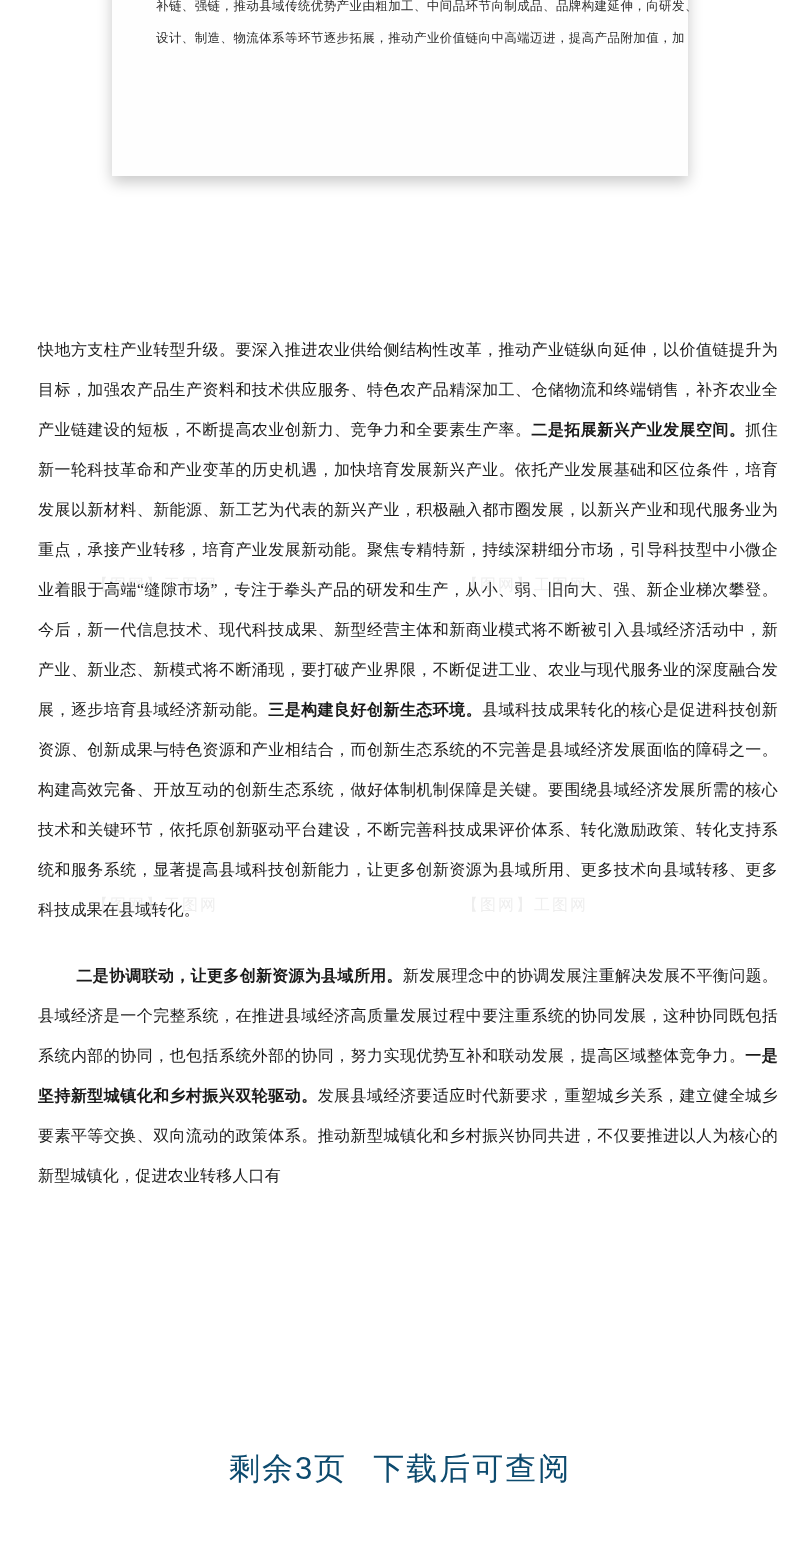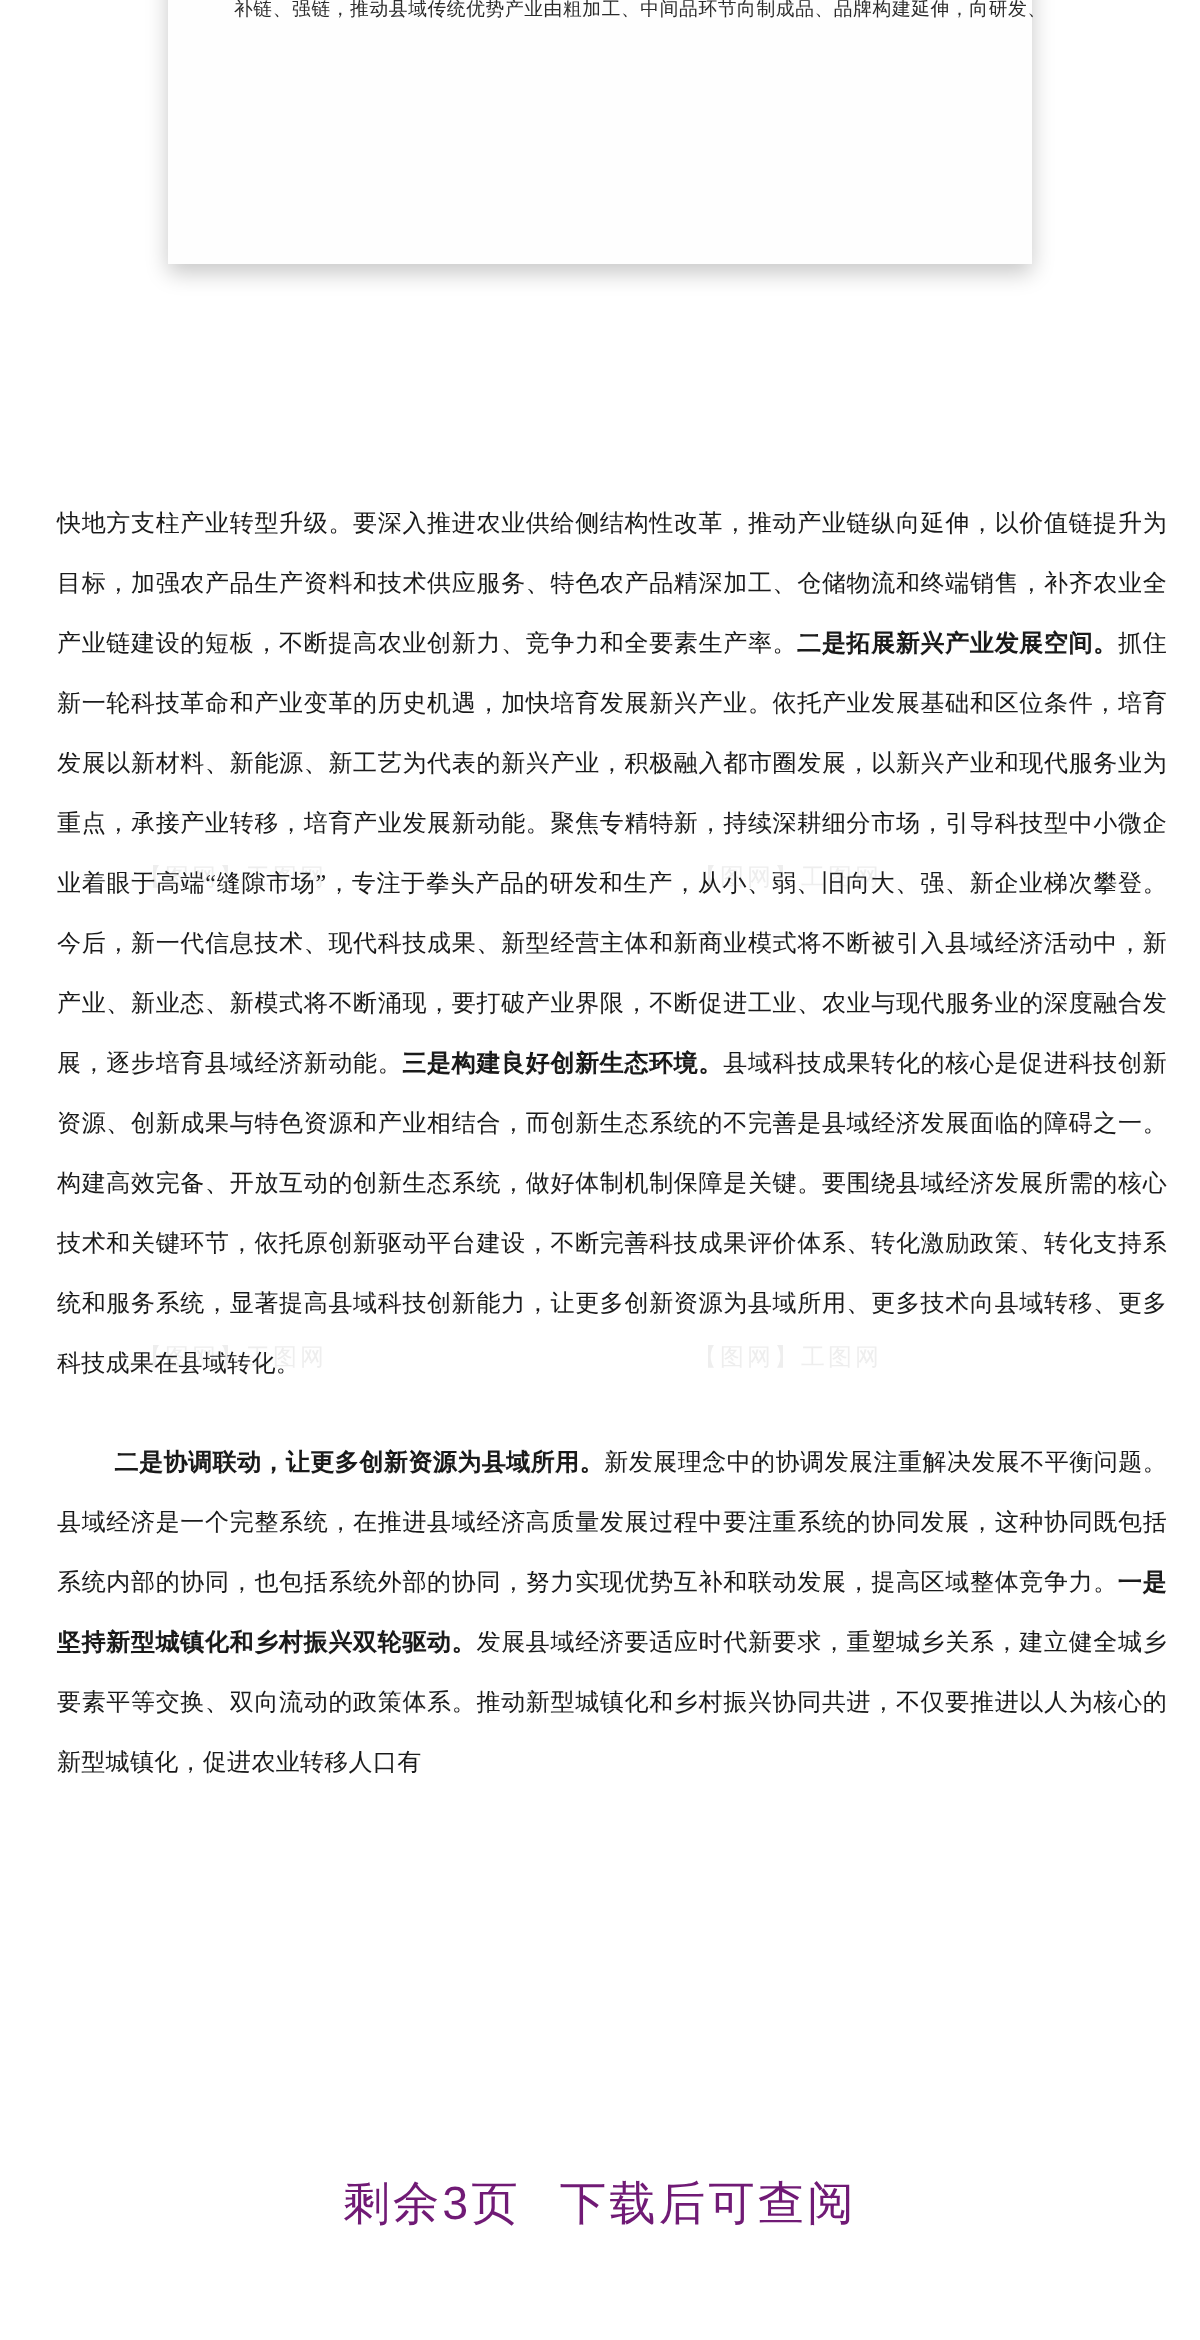--- a/index.html
+++ b/index.html
@@ -86,35 +86,36 @@
   .wm-4 { left: 462px; top: 895px; }
 
   
   .bottom-notice {
     position: absolute;
     left: 0;
     top: 1448px;
     width: 800px;
     text-align: center;
     font-size: 31px;
-    color: #701a75;
+    color: #0c4a6e;
     font-family: "Liberation Sans", sans-serif;
     letter-spacing: 2px;
   }
   .bottom-notice .gap {
     display: inline-block;
     width: 26px;
   }
 </style>
 </head>
 <body>
 
 <div class="top-card">
   <div class="lines-wrap">
     <div class="line">补链、强链，推动县域传统优势产业由粗加工、中间品环节向制成品、品牌构建延伸，向研发、</div>
+    <div class="line">设计、制造、物流体系等环节逐步拓展，推动产业价值链向中高端迈进，提高产品附加值，加</div>
   </div>
 </div>
 
 <div class="page-body">
 
   <p class="para"><span>快地方支柱产业转型升级。要深入推进农业供给侧结构性改革，推动产业链纵向延伸，以价值链提升为目标，加强农产品生产资料和技术供应服务、特色农产品精深加工、仓储物流和终端销售，补齐农业全产业链建设的短板，不断提高农业创新力、竞争力和全要素生产率。</span><b class="bold">二是拓展新兴产业发展空间。</b><span>抓住新一轮科技革命和产业变革的历史机遇，加快培育发展新兴产业。依托产业发展基础和区位条件，培育发展以新材料、新能源、新工艺为代表的新兴产业，积极融入都市圈发展，以新兴产业和现代服务业为重点，承接产业转移，培育产业发展新动能。聚焦专精特新，持续深耕细分市场，引导科技型中小微企业着眼于高端“缝隙市场”，专注于拳头产品的研发和生产，从小、弱、旧向大、强、新企业梯次攀登。今后，新一代信息技术、现代科技成果、新型经营主体和新商业模式将不断被引入县域经济活动中，新产业、新业态、新模式将不断涌现，要打破产业界限，不断促进工业、农业与现代服务业的深度融合发展，逐步培育县域经济新动能。</span><b class="bold">三是构建良好创新生态环境。</b><span>县域科技成果转化的核心是促进科技创新资源、创新成果与特色资源和产业相结合，而创新生态系统的不完善是县域经济发展面临的障碍之一。构建高效完备、开放互动的创新生态系统，做好体制机制保障是关键。要围绕县域经济发展所需的核心技术和关键环节，依托原创新驱动平台建设，不断完善科技成果评价体系、转化激励政策、转化支持系统和服务系统，显著提高县域科技创新能力，让更多创新资源为县域所用、更多技术向县域转移、更多科技成果在县域转化。</span></p>
 
   <p class="para spaced"><span class="indent"></span><b class="bold">二是协调联动，让更多创新资源为县域所用。</b><span>新发展理念中的协调发展注重解决发展不平衡问题。县域经济是一个完整系统，在推进县域经济高质量发展过程中要注重系统的协同发展，这种协同既包括系统内部的协同，也包括系统外部的协同，努力实现优势互补和联动发展，提高区域整体竞争力。</span><b class="bold">一是坚持新型城镇化和乡村振兴双轮驱动。</b><span>发展县域经济要适应时代新要求，重塑城乡关系，建立健全城乡要素平等交换、双向流动的政策体系。推动新型城镇化和乡村振兴协同共进，不仅要推进以人为核心的新型城镇化，促进农业转移人口有</span></p>
 
 </div>

